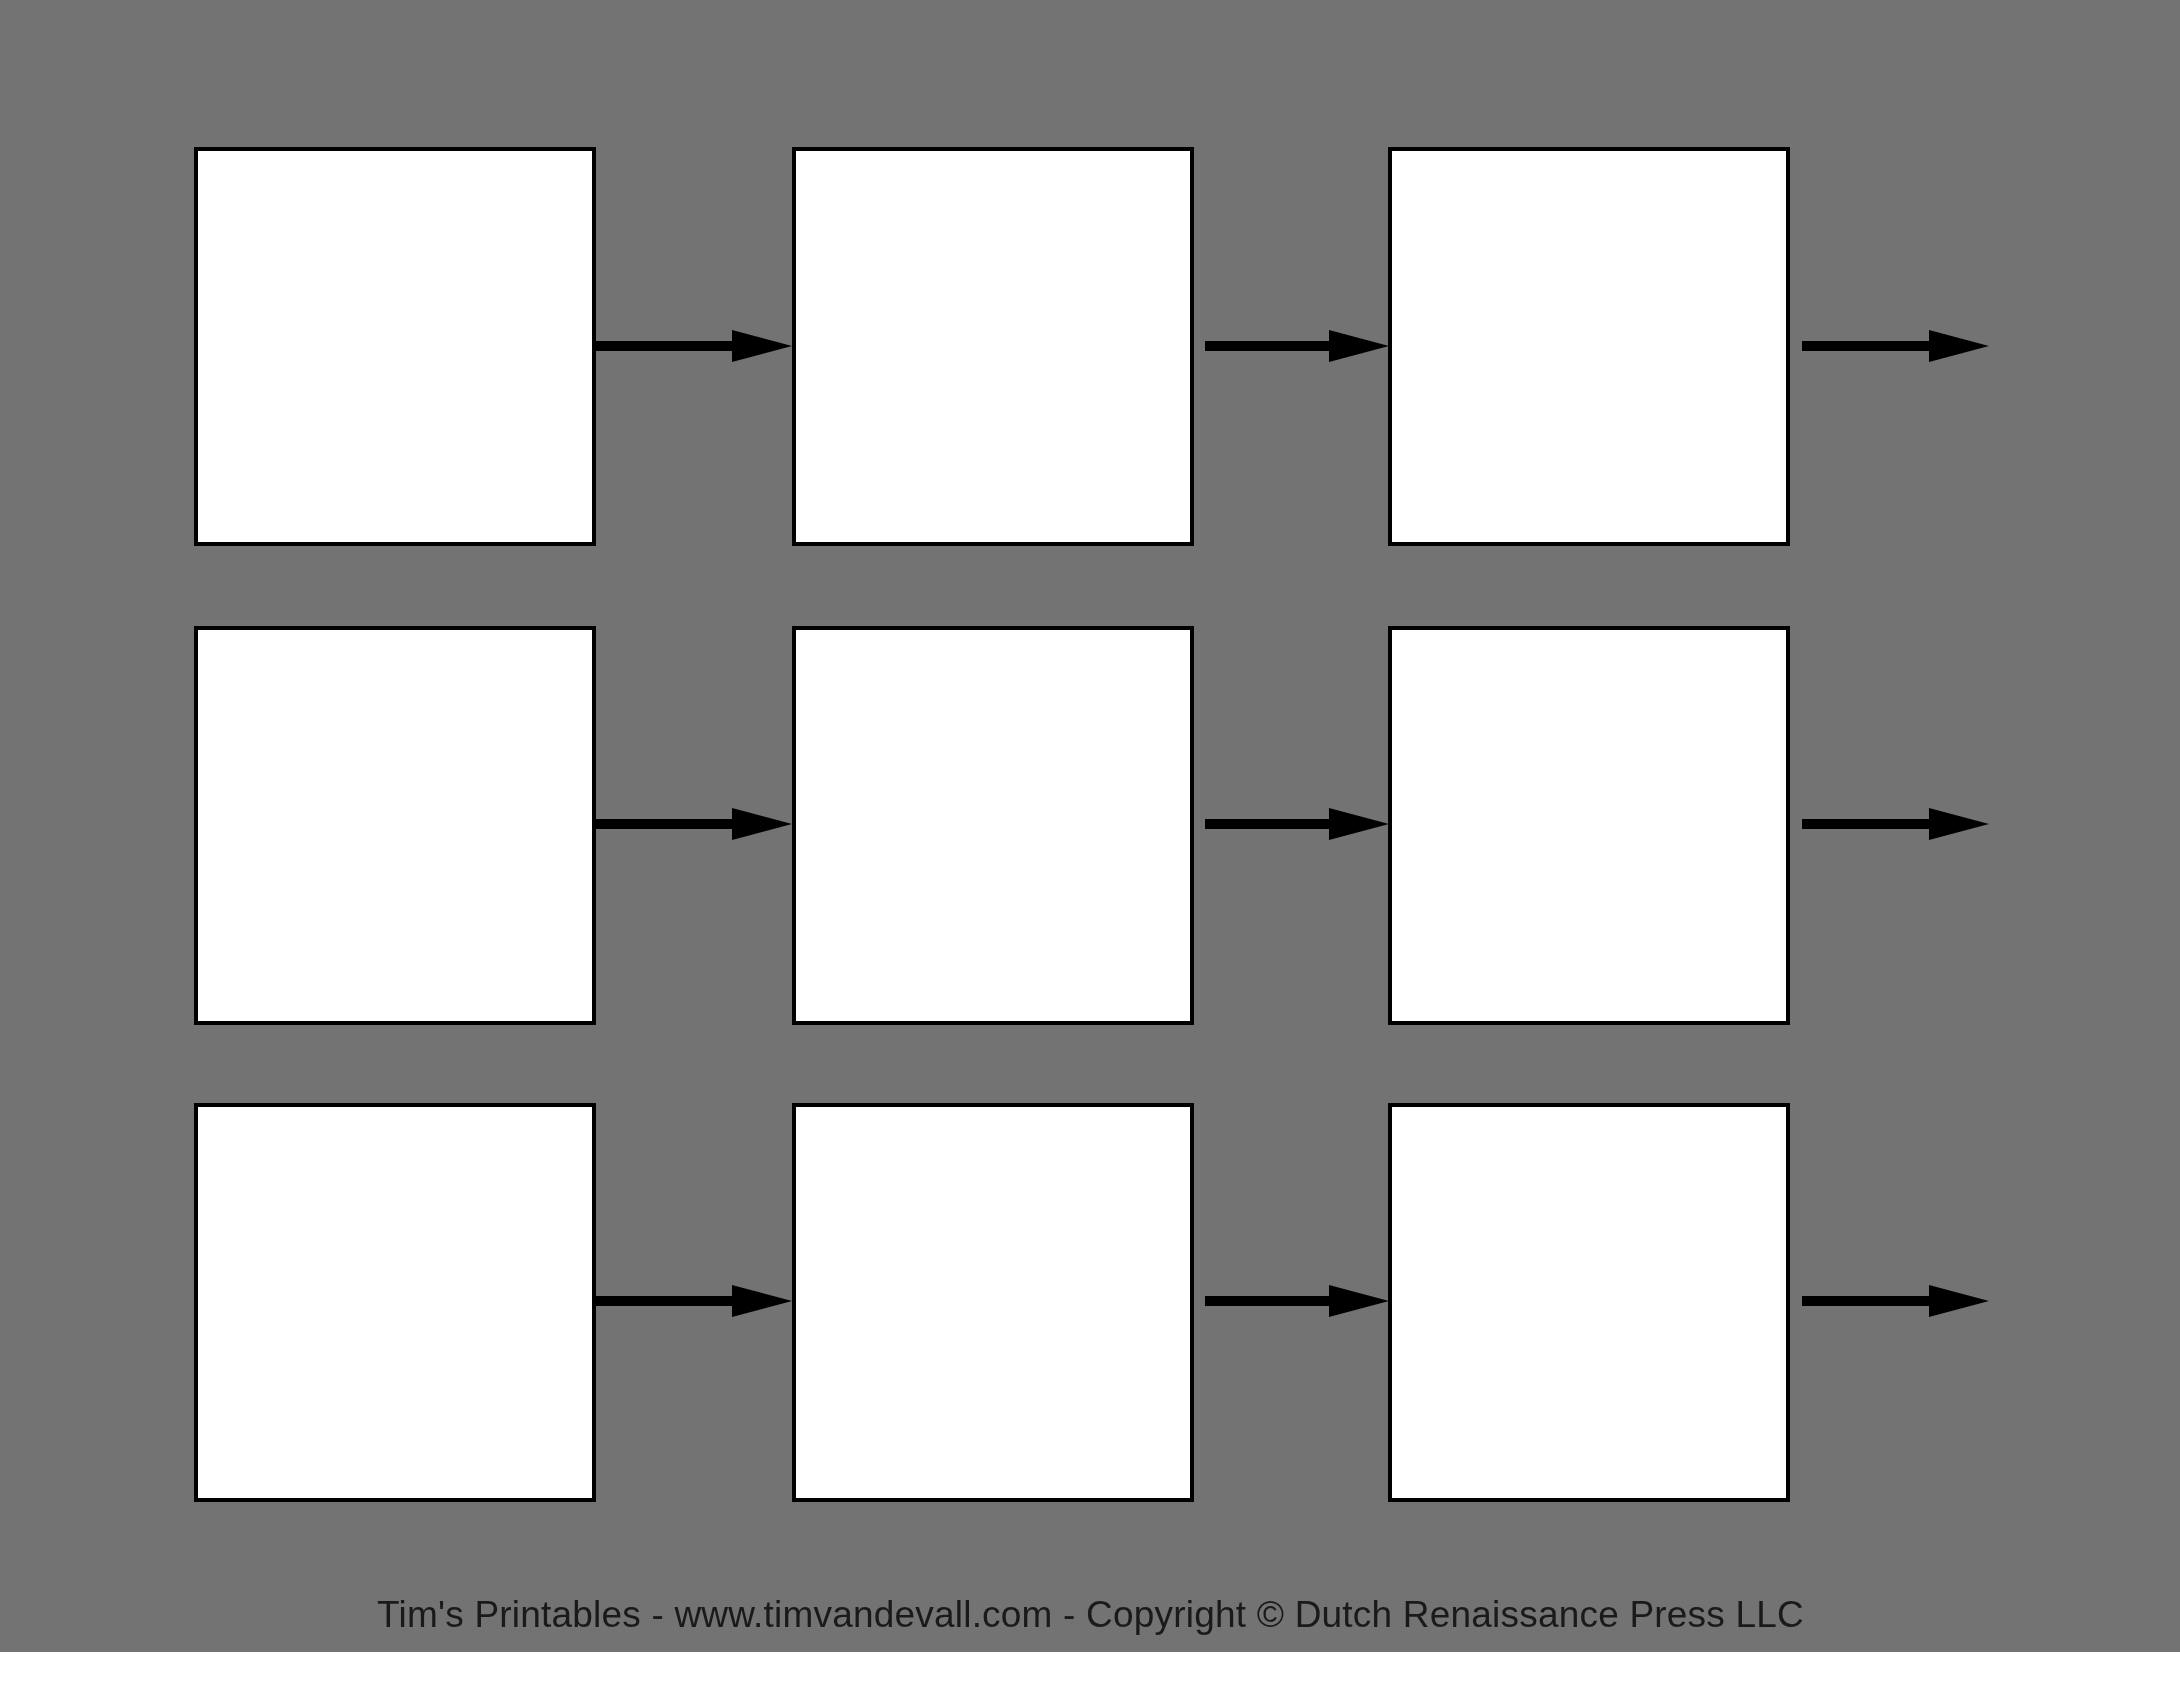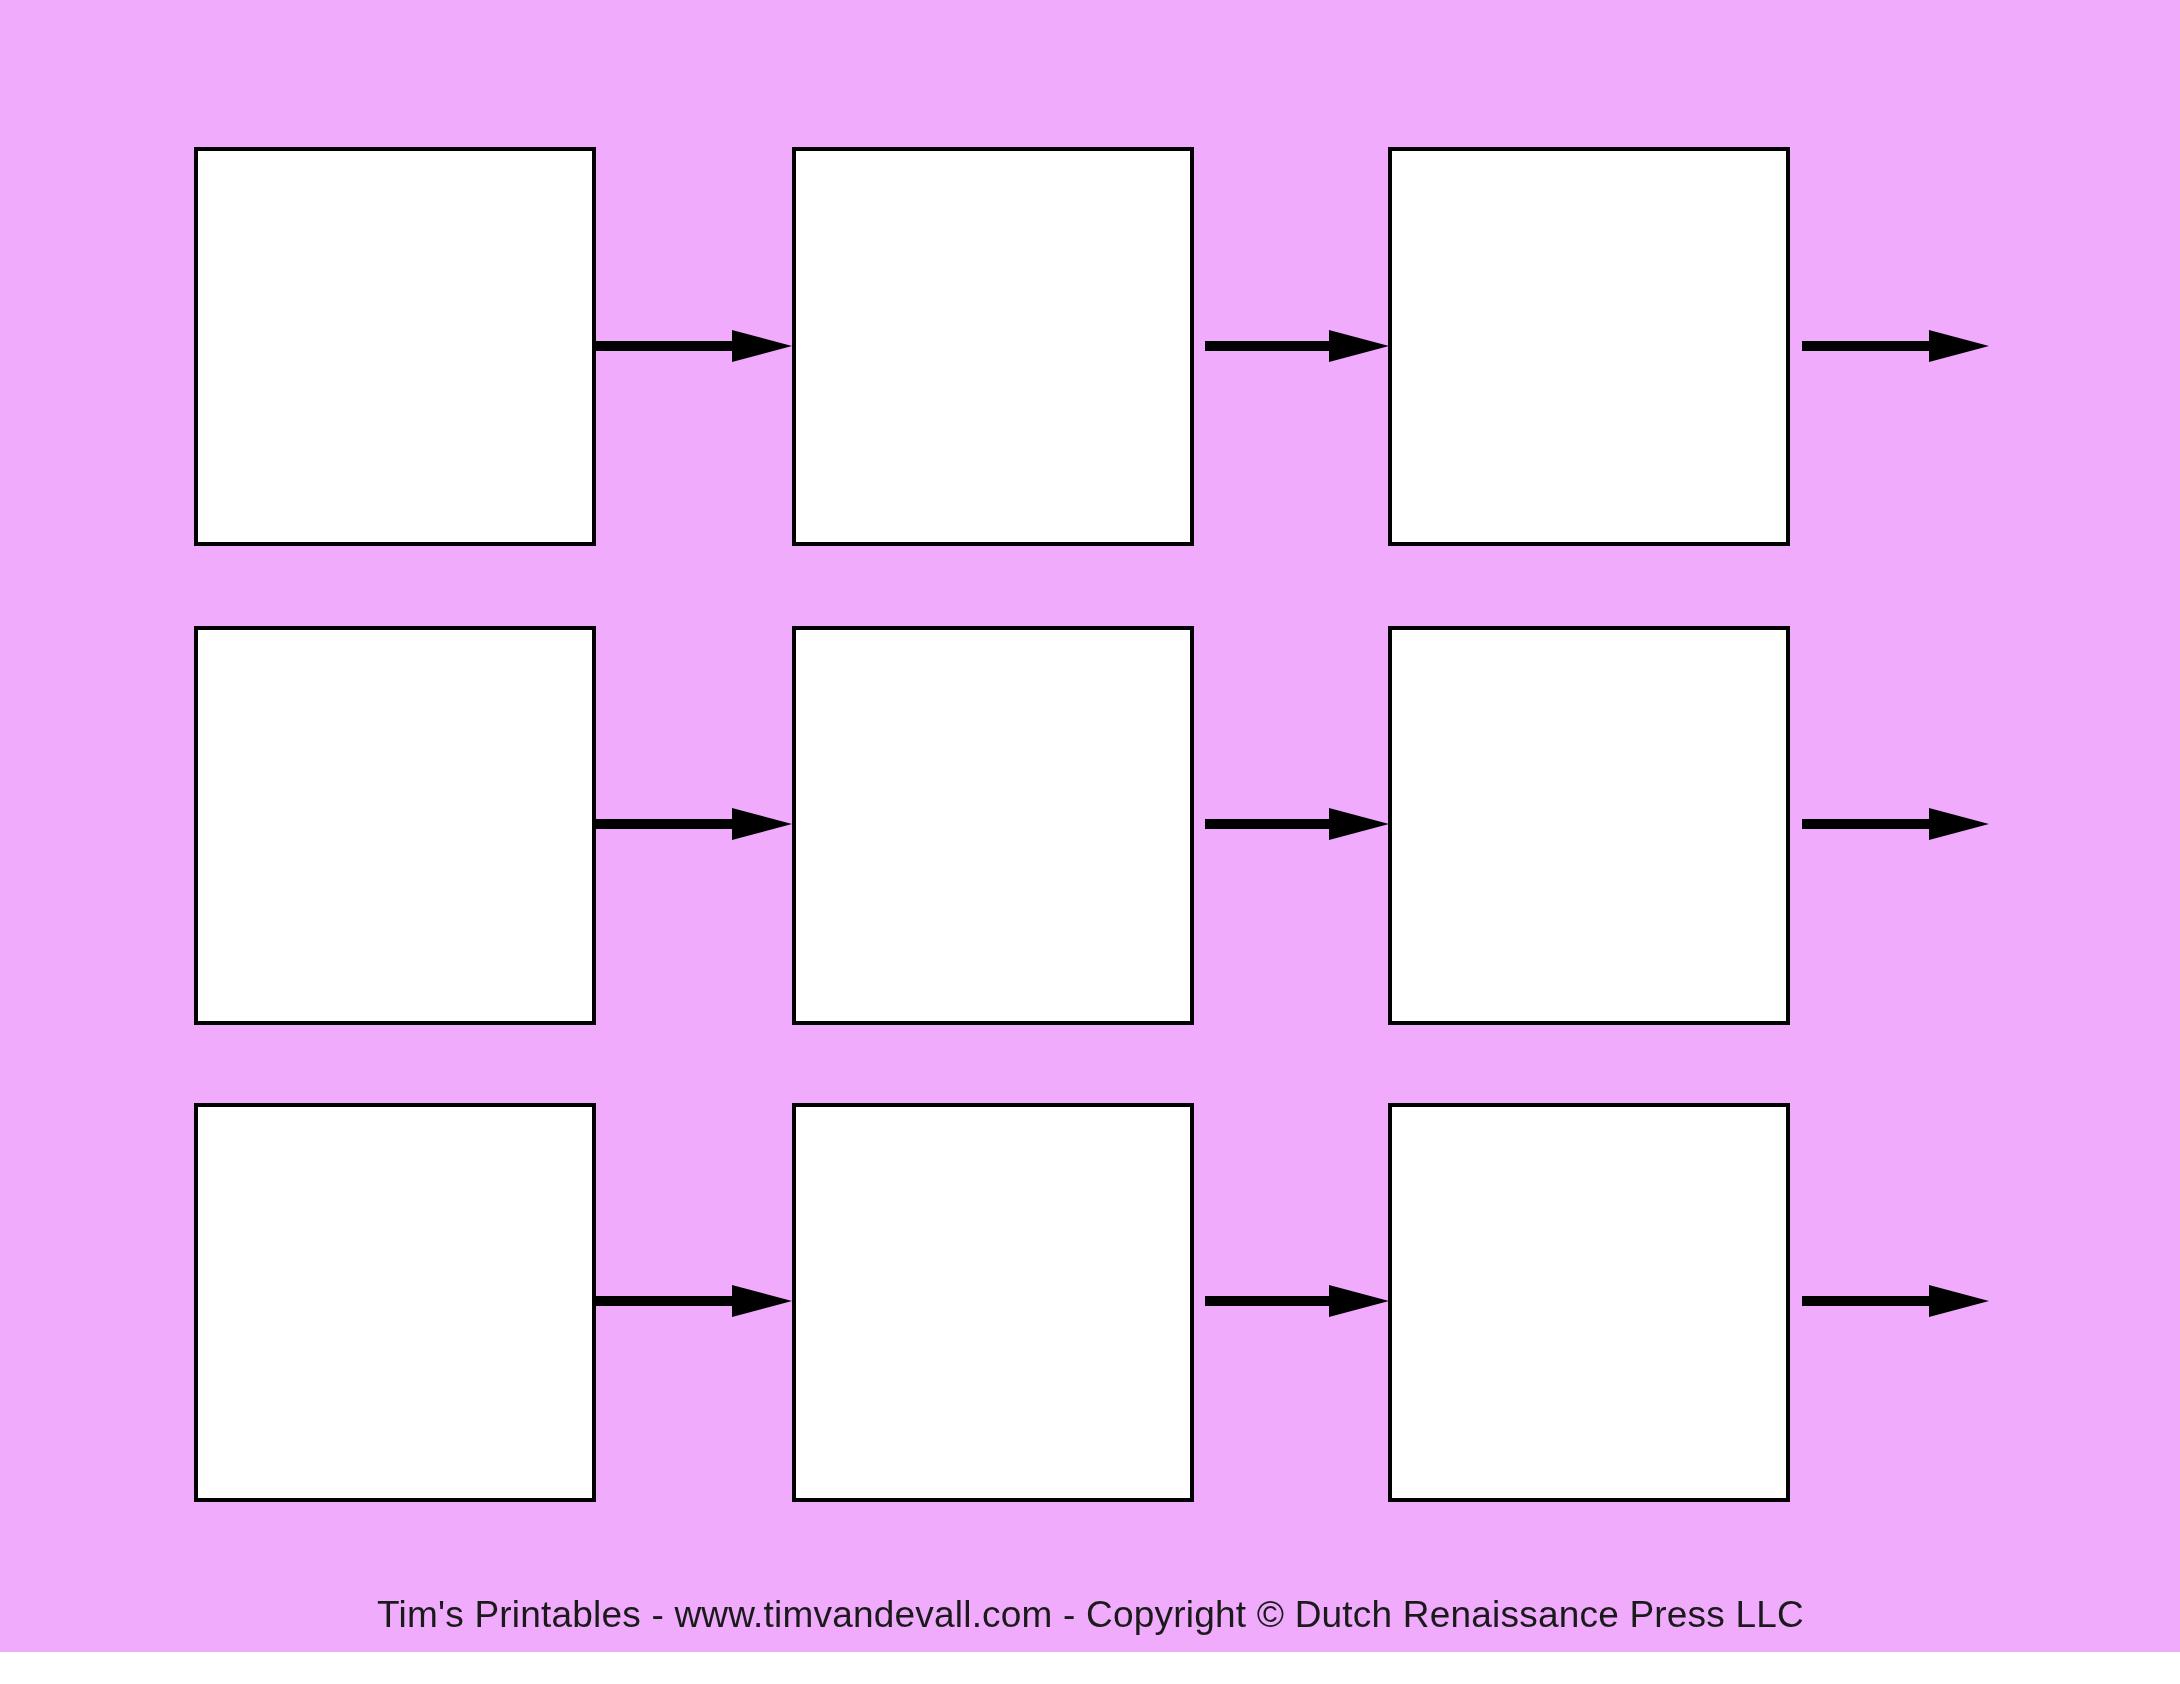--- a/index.html
+++ b/index.html
@@ -51,21 +51,21 @@
     white-space: nowrap;
   }
   .footer-text {
     display: inline-block;
     letter-spacing: 0.2px;
   }
 </style>
 </head>
 <body>
 
-<div id="page" style="width: 2181px; height: 1652px; background: #f0abfc;">
+<div id="page" style="width: 2181px; height: 1652px; background: #737373;">
   <div id="diagram-layer">
       <div class="flow-box" style="left: 194px; top: 147px; width: 402px; height: 399px; border-width: 4.3px; border-color: rgb(0, 0, 0); background: rgb(255, 255, 255);"></div>
       <div class="flow-box" style="left: 792px; top: 147px; width: 402px; height: 399px; border-width: 4.3px; border-color: rgb(0, 0, 0); background: rgb(255, 255, 255);"></div>
       <div class="flow-box" style="left: 1388px; top: 147px; width: 402px; height: 399px; border-width: 4.3px; border-color: rgb(0, 0, 0); background: rgb(255, 255, 255);"></div>
       <div class="flow-box" style="left: 194px; top: 626px; width: 402px; height: 399px; border-width: 4.3px; border-color: rgb(0, 0, 0); background: rgb(255, 255, 255);"></div>
       <div class="flow-box" style="left: 792px; top: 626px; width: 402px; height: 399px; border-width: 4.3px; border-color: rgb(0, 0, 0); background: rgb(255, 255, 255);"></div>
       <div class="flow-box" style="left: 1388px; top: 626px; width: 402px; height: 399px; border-width: 4.3px; border-color: rgb(0, 0, 0); background: rgb(255, 255, 255);"></div>
       <div class="flow-box" style="left: 194px; top: 1103px; width: 402px; height: 399px; border-width: 4.3px; border-color: rgb(0, 0, 0); background: rgb(255, 255, 255);"></div>
       <div class="flow-box" style="left: 792px; top: 1103px; width: 402px; height: 399px; border-width: 4.3px; border-color: rgb(0, 0, 0); background: rgb(255, 255, 255);"></div>
       <div class="flow-box" style="left: 1388px; top: 1103px; width: 402px; height: 399px; border-width: 4.3px; border-color: rgb(0, 0, 0); background: rgb(255, 255, 255);"></div>

